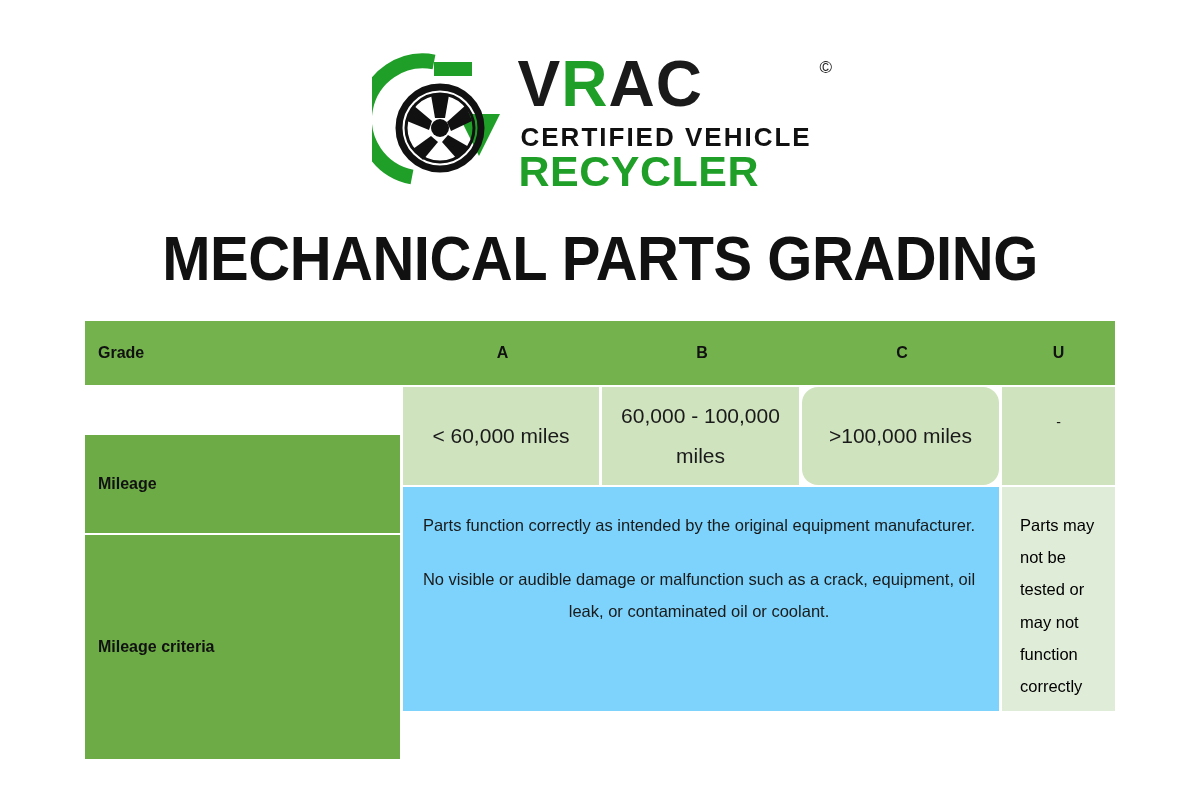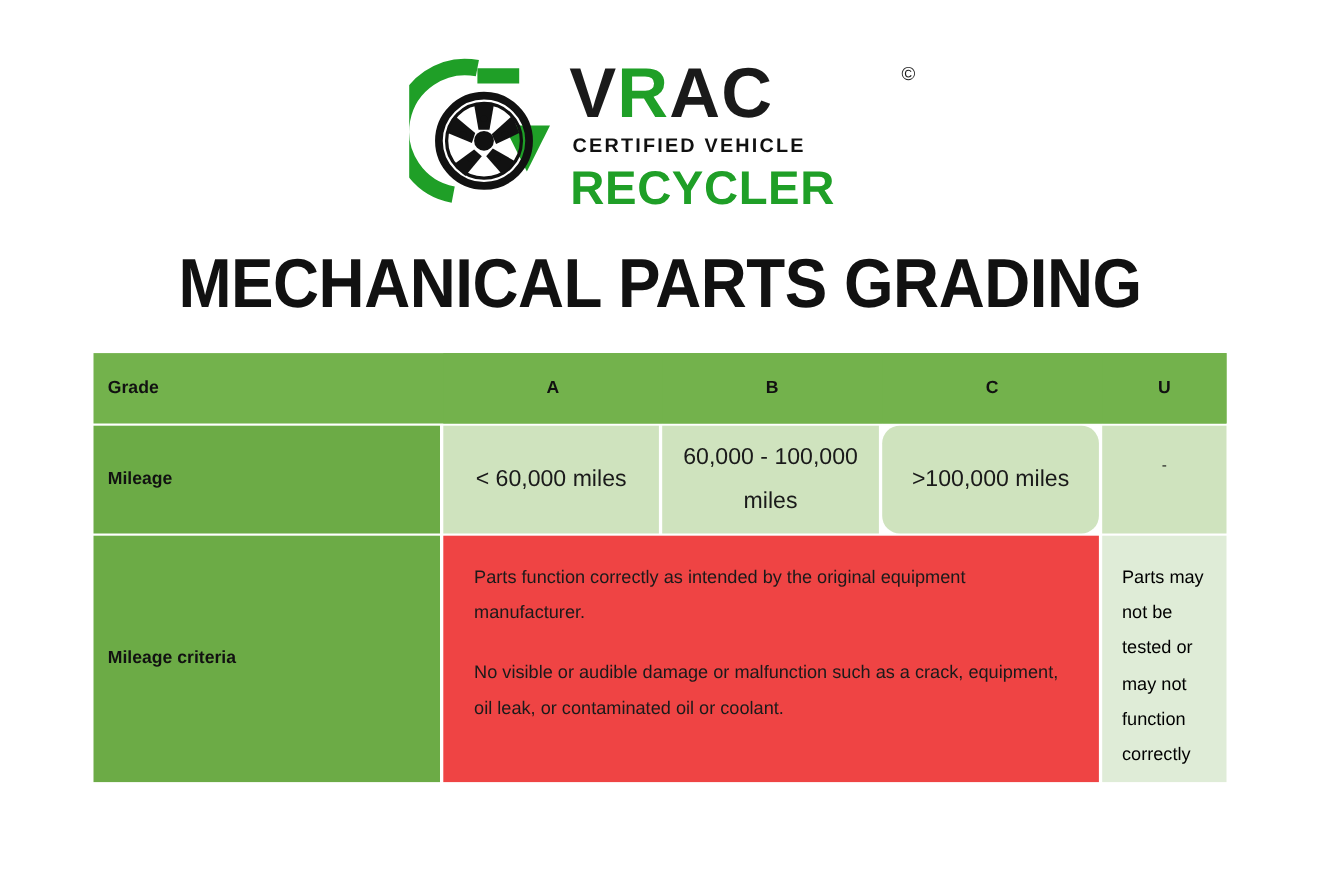--- a/index.html
+++ b/index.html
@@ -68,21 +68,21 @@
     font-size: 17px;
     color: #1a1a1a;
     font-family: "Liberation Sans", sans-serif;
   }
   .logo-certified {
     position: absolute;
     left: 3px;
     top: 70px;
     font-family: "Liberation Sans", sans-serif;
     font-weight: bold;
-    font-size: 18px;
+    font-size: 26px;
     letter-spacing: 2.0px;
     color: #111111;
     white-space: nowrap;
   }
   .logo-recycler {
     position: absolute;
     left: 1px;
     top: 95px;
     font-family: "Liberation Sans", sans-serif;
     font-weight: bold;
@@ -137,38 +137,40 @@
     justify-content: center;
   }
   .rowlabel {
     background: #6cab46;
     color: #111111;
     font-weight: bold;
     font-size: 16px;
     display: flex;
     align-items: center;
     padding-left: 13px;
+    margin-top: 48px;
   }
   .mil {
     background: #cfe3be;
     color: #1a1a1a;
     font-size: 21px;
     display: flex;
     align-items: center;
     justify-content: center;
     text-align: center;
     line-height: 1.9;
     padding: 0 10px;
   }
   .qual {
-    background: #ef4444;
+    background: #7dd3fc;
     color: #1a1a1a;
     font-size: 16.5px;
     line-height: 1.95;
-    padding: 22px 22px 10px 28px;
+    padding: 22px 22px 10px 18px;
+    text-align: center;
   }
   .qual p {
     margin: 0 0 22px 0;
   }
   .qual p:last-child { margin-bottom: 0; }
   .qual-narrow {
     background: #dfecd7;
     font-size: 16.5px;
     line-height: 1.95;
     padding: 22px 20px 10px 18px;

